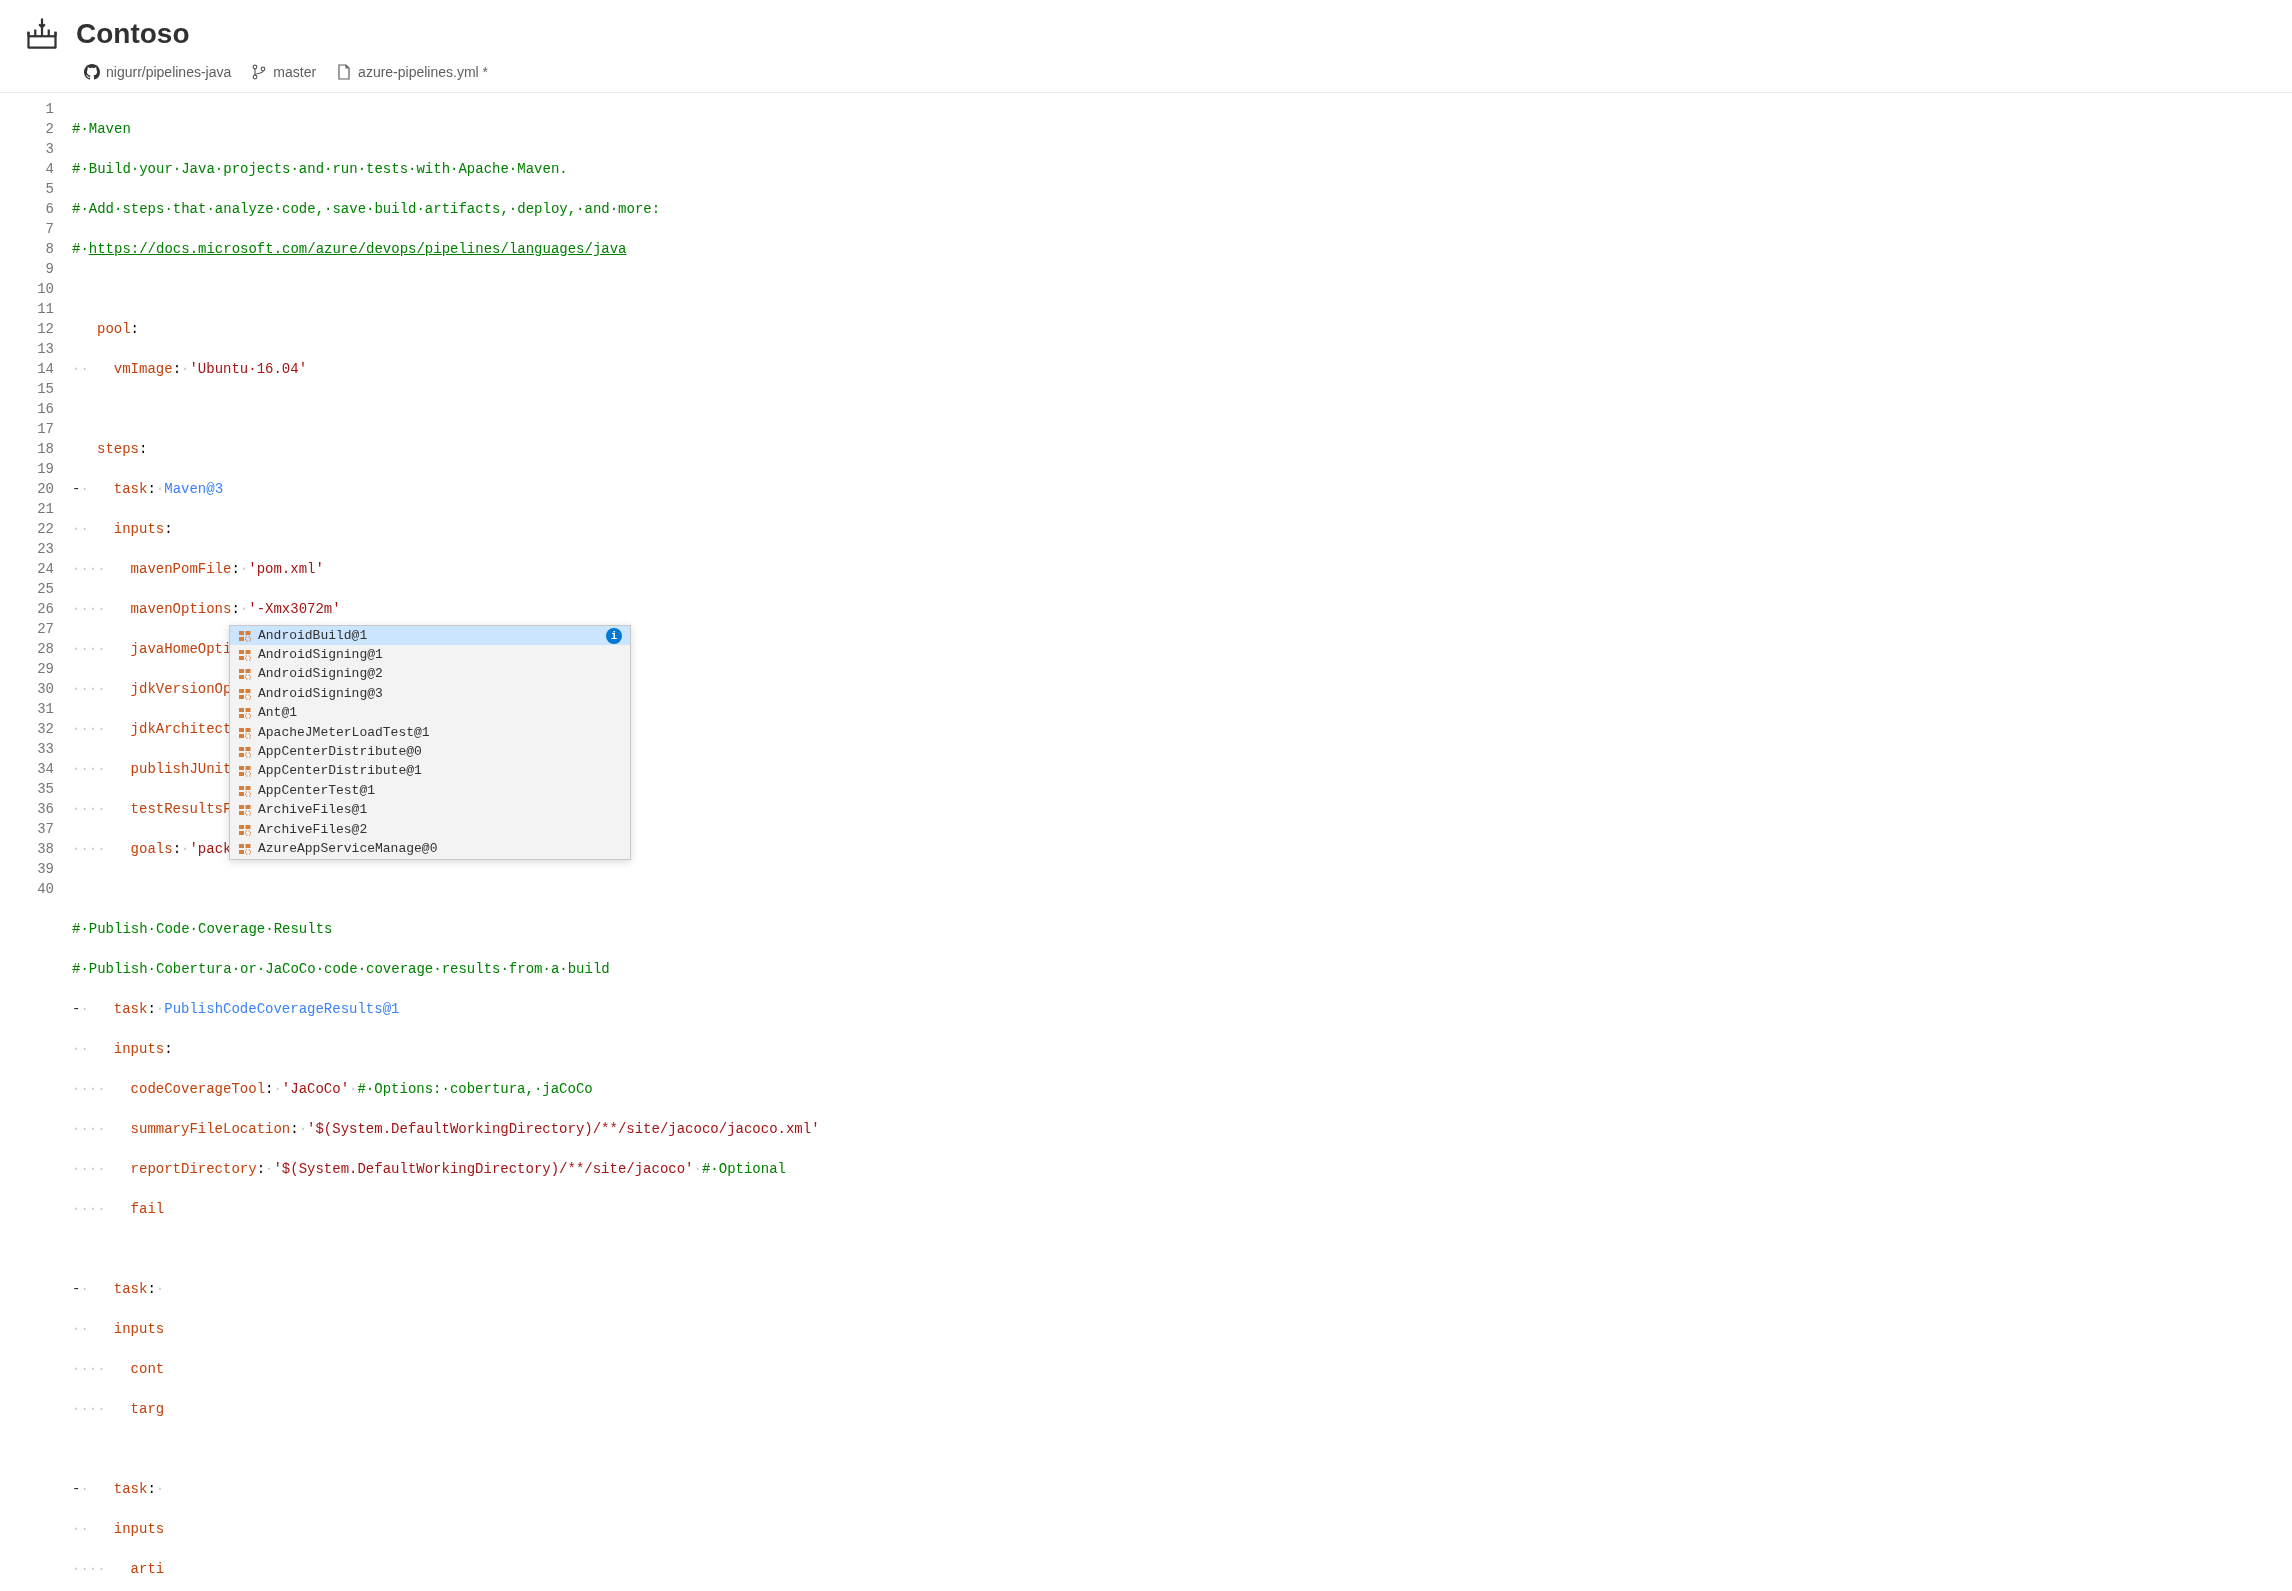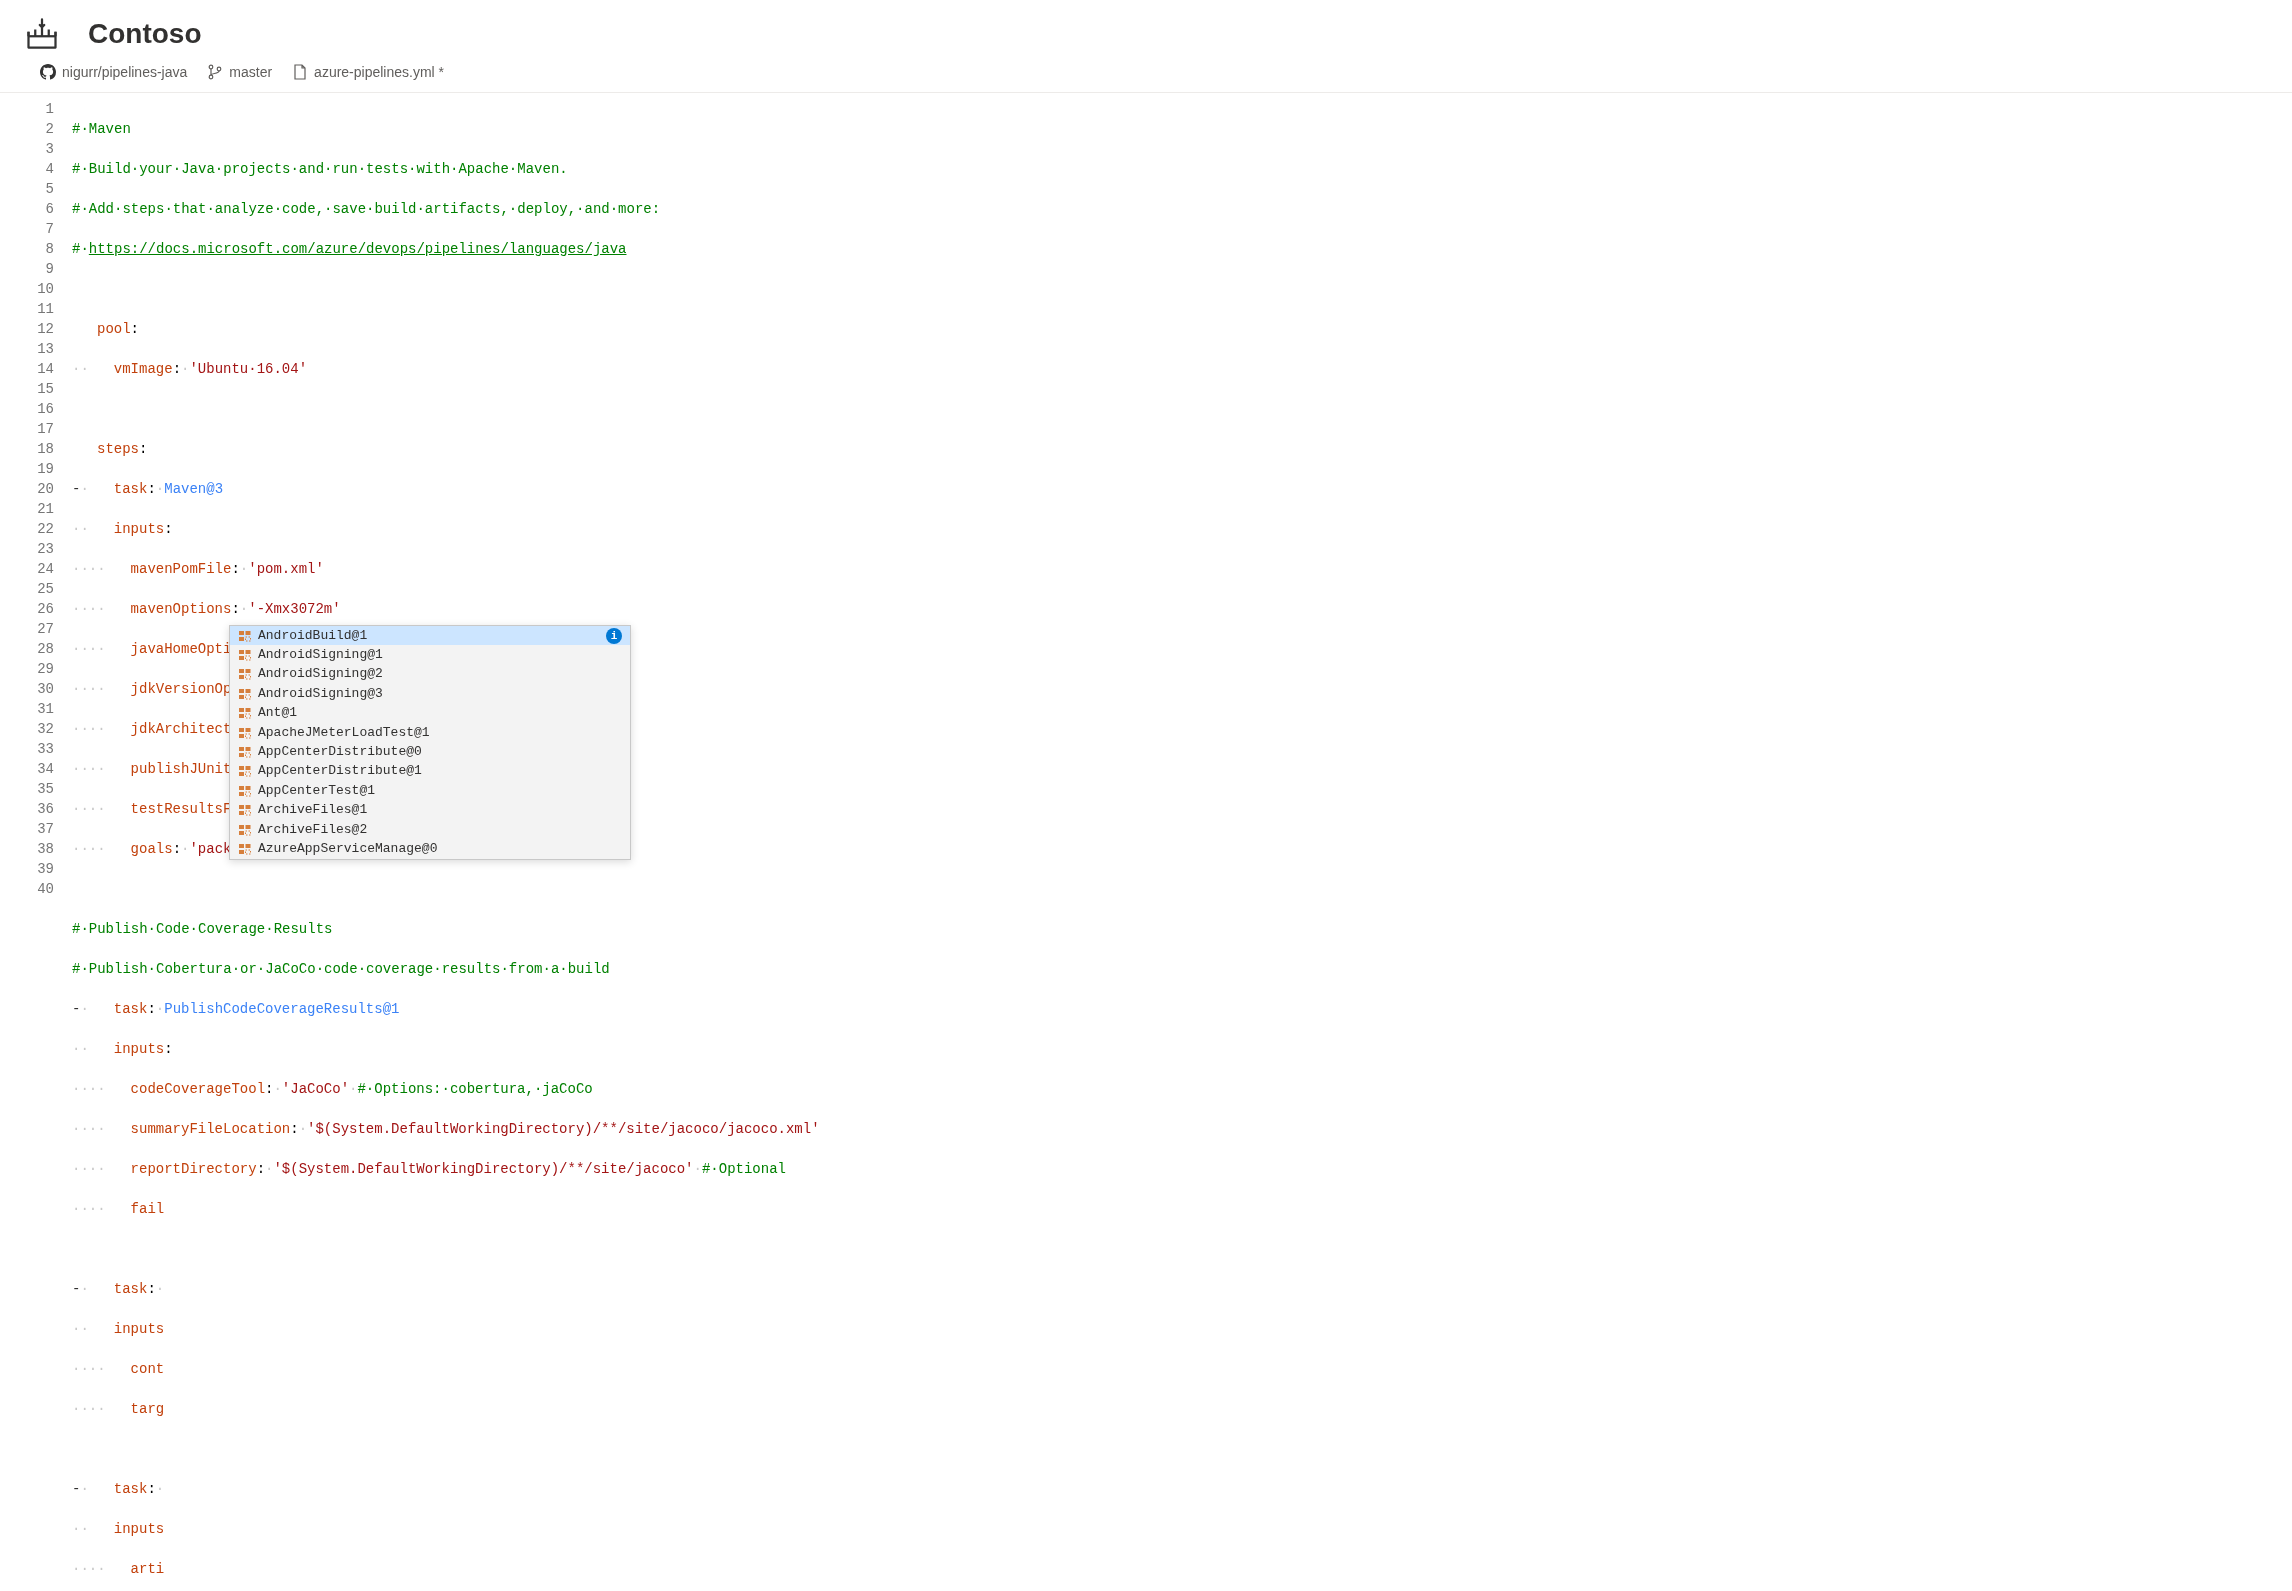--- a/index.html
+++ b/index.html
@@ -1,20 +1,20 @@
 <!DOCTYPE html>
 <html><head>
 <meta charset="utf-8">
 <style>
 * { margin: 0; padding: 0; box-sizing: border-box; }
 body { font-family: "Segoe UI", -apple-system, sans-serif; background: #fff; color: #323130; }
-.header { display: flex; align-items: center; padding: 16px 24px 8px 24px; gap: 28px; }
+.header { display: flex; align-items: center; padding: 16px 24px 8px 24px; gap: 16px; }
 .logo-svg { width: 36px; height: 36px; }
 .org-name { font-size: 28px; font-weight: 700; }
-.crumbs { display: flex; align-items: center; gap: 20px; padding: 4px 24px 12px 40px; font-size: 14px; color: #605e5c; text-align: right; }
+.crumbs { display: flex; align-items: center; gap: 20px; padding: 4px 24px 12px 84px; font-size: 14px; color: #605e5c; text-align: right; }
 .crumb { display: flex; align-items: center; gap: 6px; }
 .crumb svg { width: 16px; height: 16px; }
 .editor-wrap { border-top: 1px solid #edebe9; display: flex; position: relative; font-family: "Consolas", "Courier New", monospace; font-size: 14px; line-height: 20px; }
 .gutter { width: 72px; text-align: right; padding-right: 18px; color: #767676; user-select: none; padding-top: 6px; }
 .gutter div { height: 20px; }
 .code { flex: 1; padding-top: 6px; white-space: pre; position: relative; }
 .code-line { height: 20px; }
 .c-comment { color: #008000; margin-top: 19px; }
 .c-key { color: #c2410c; margin-left: 25px; }
 .c-string { color: #3b82f6; }

